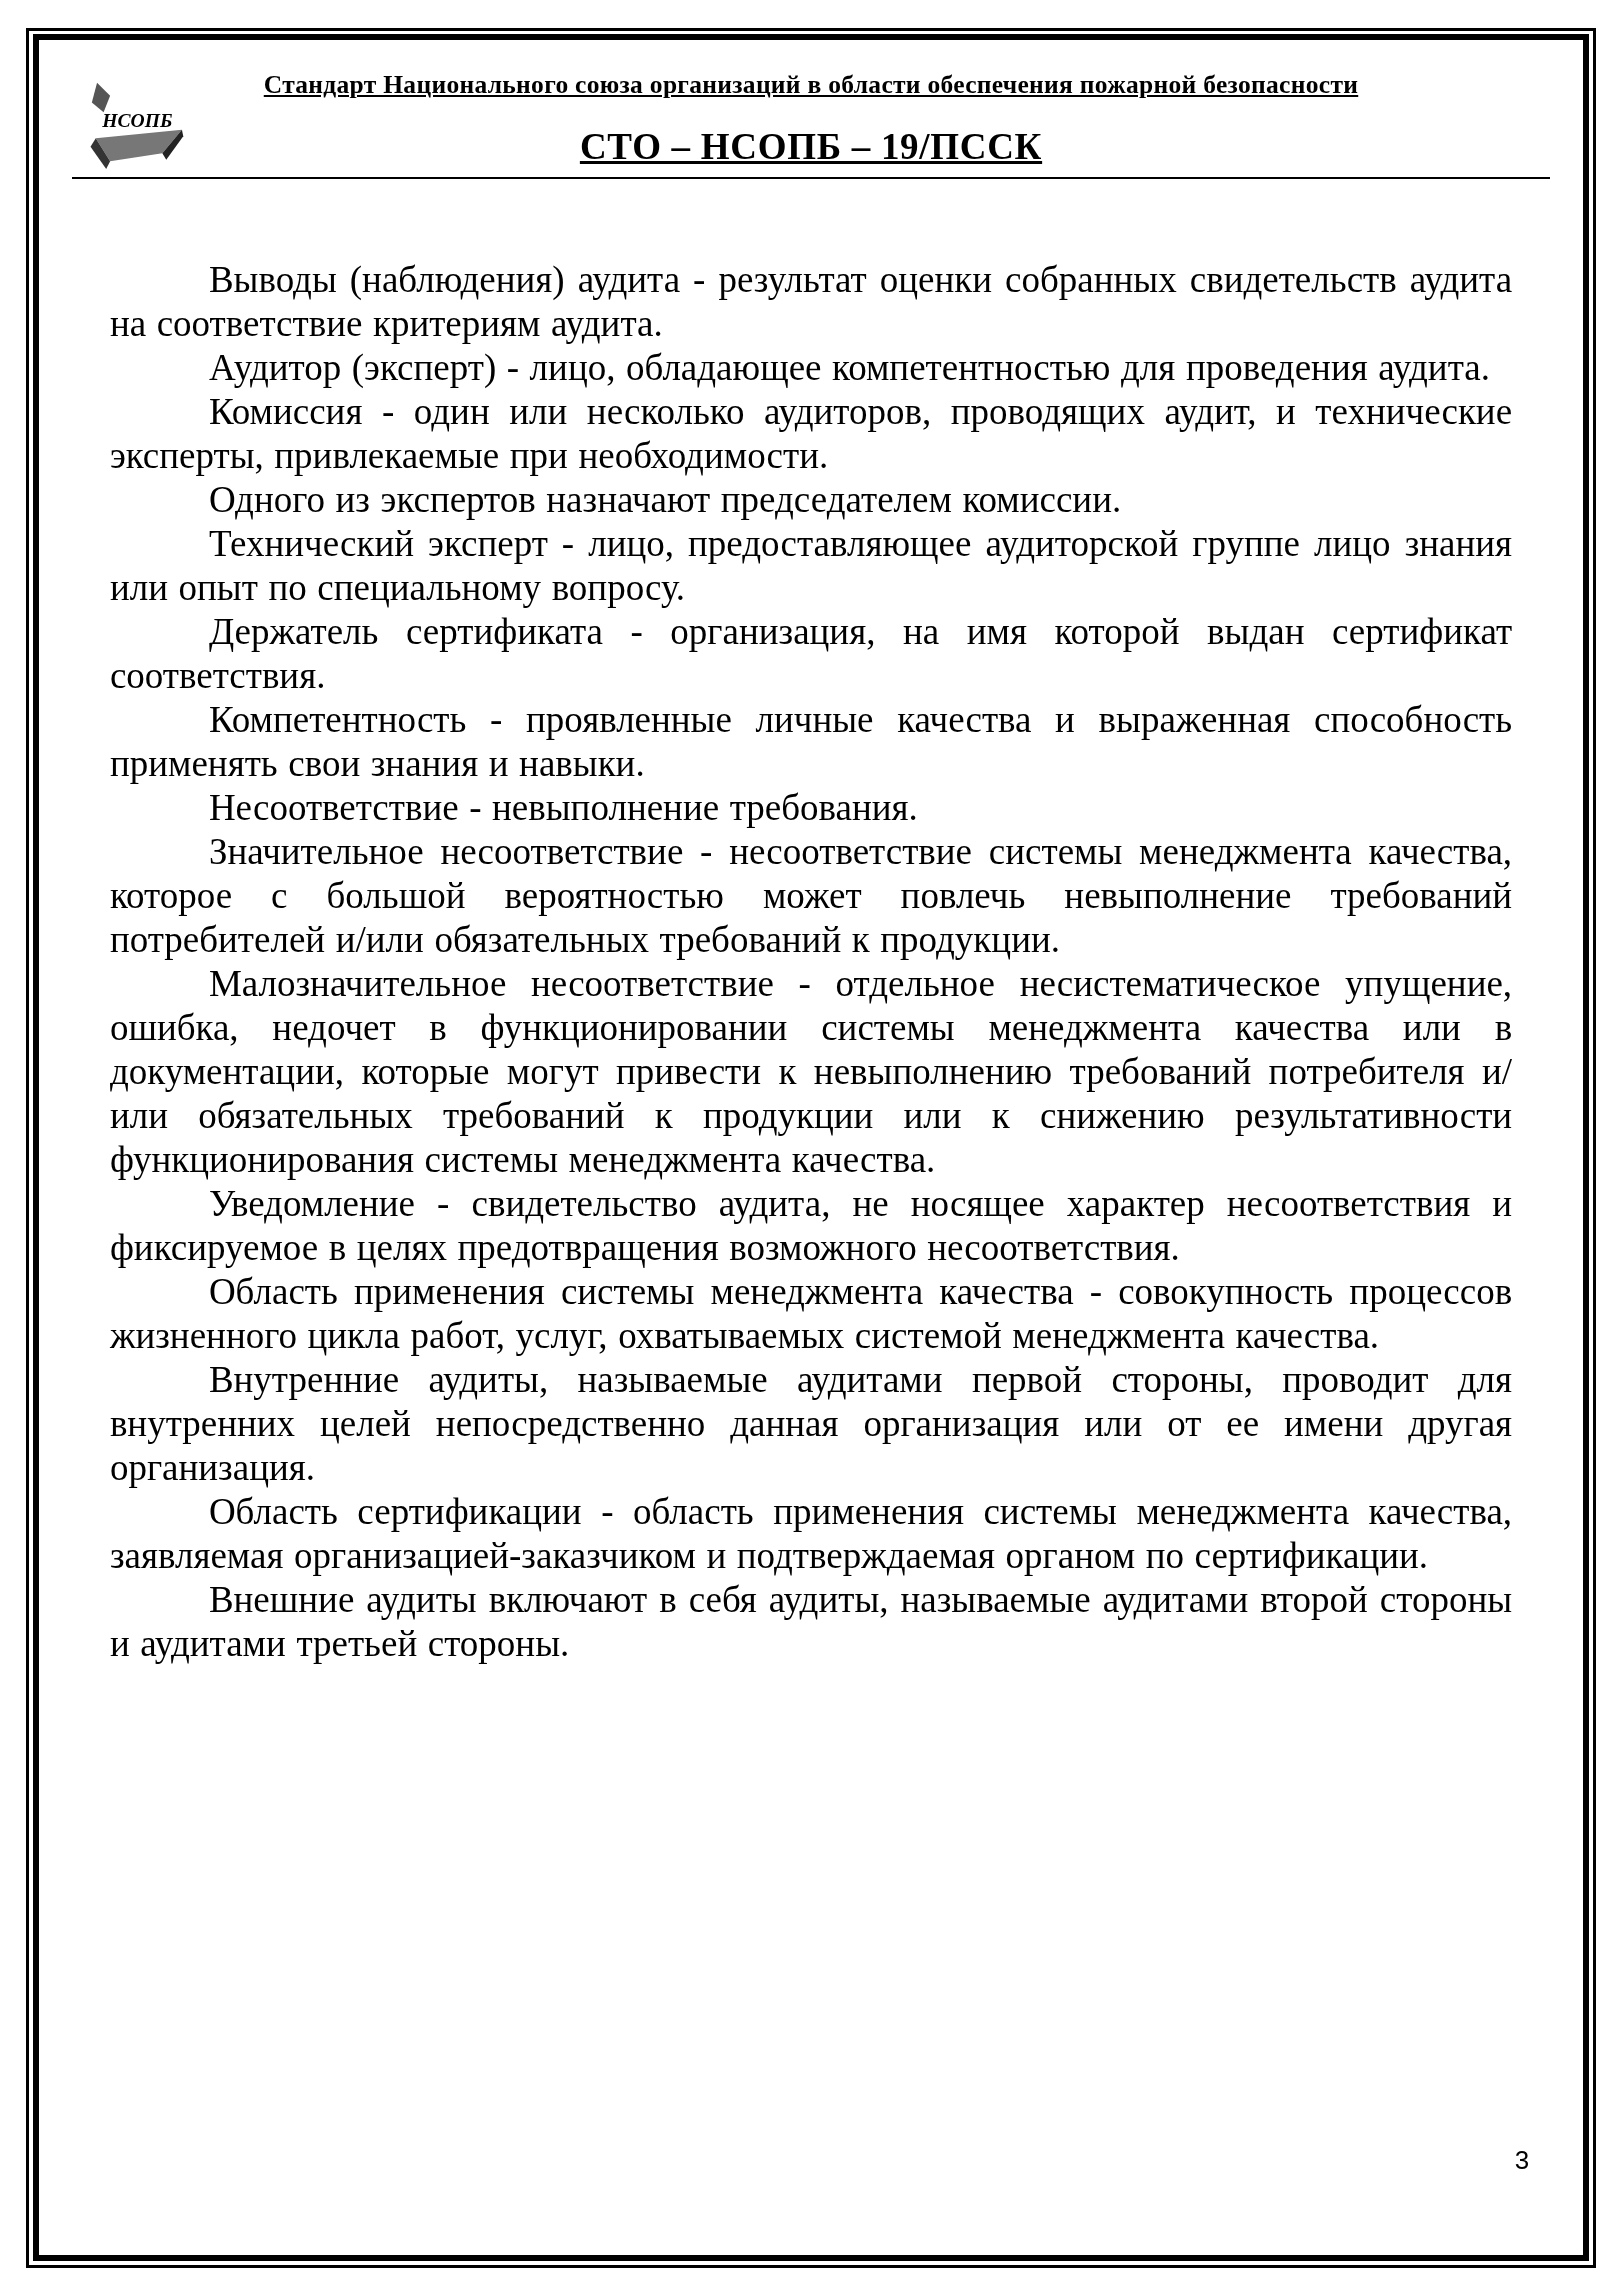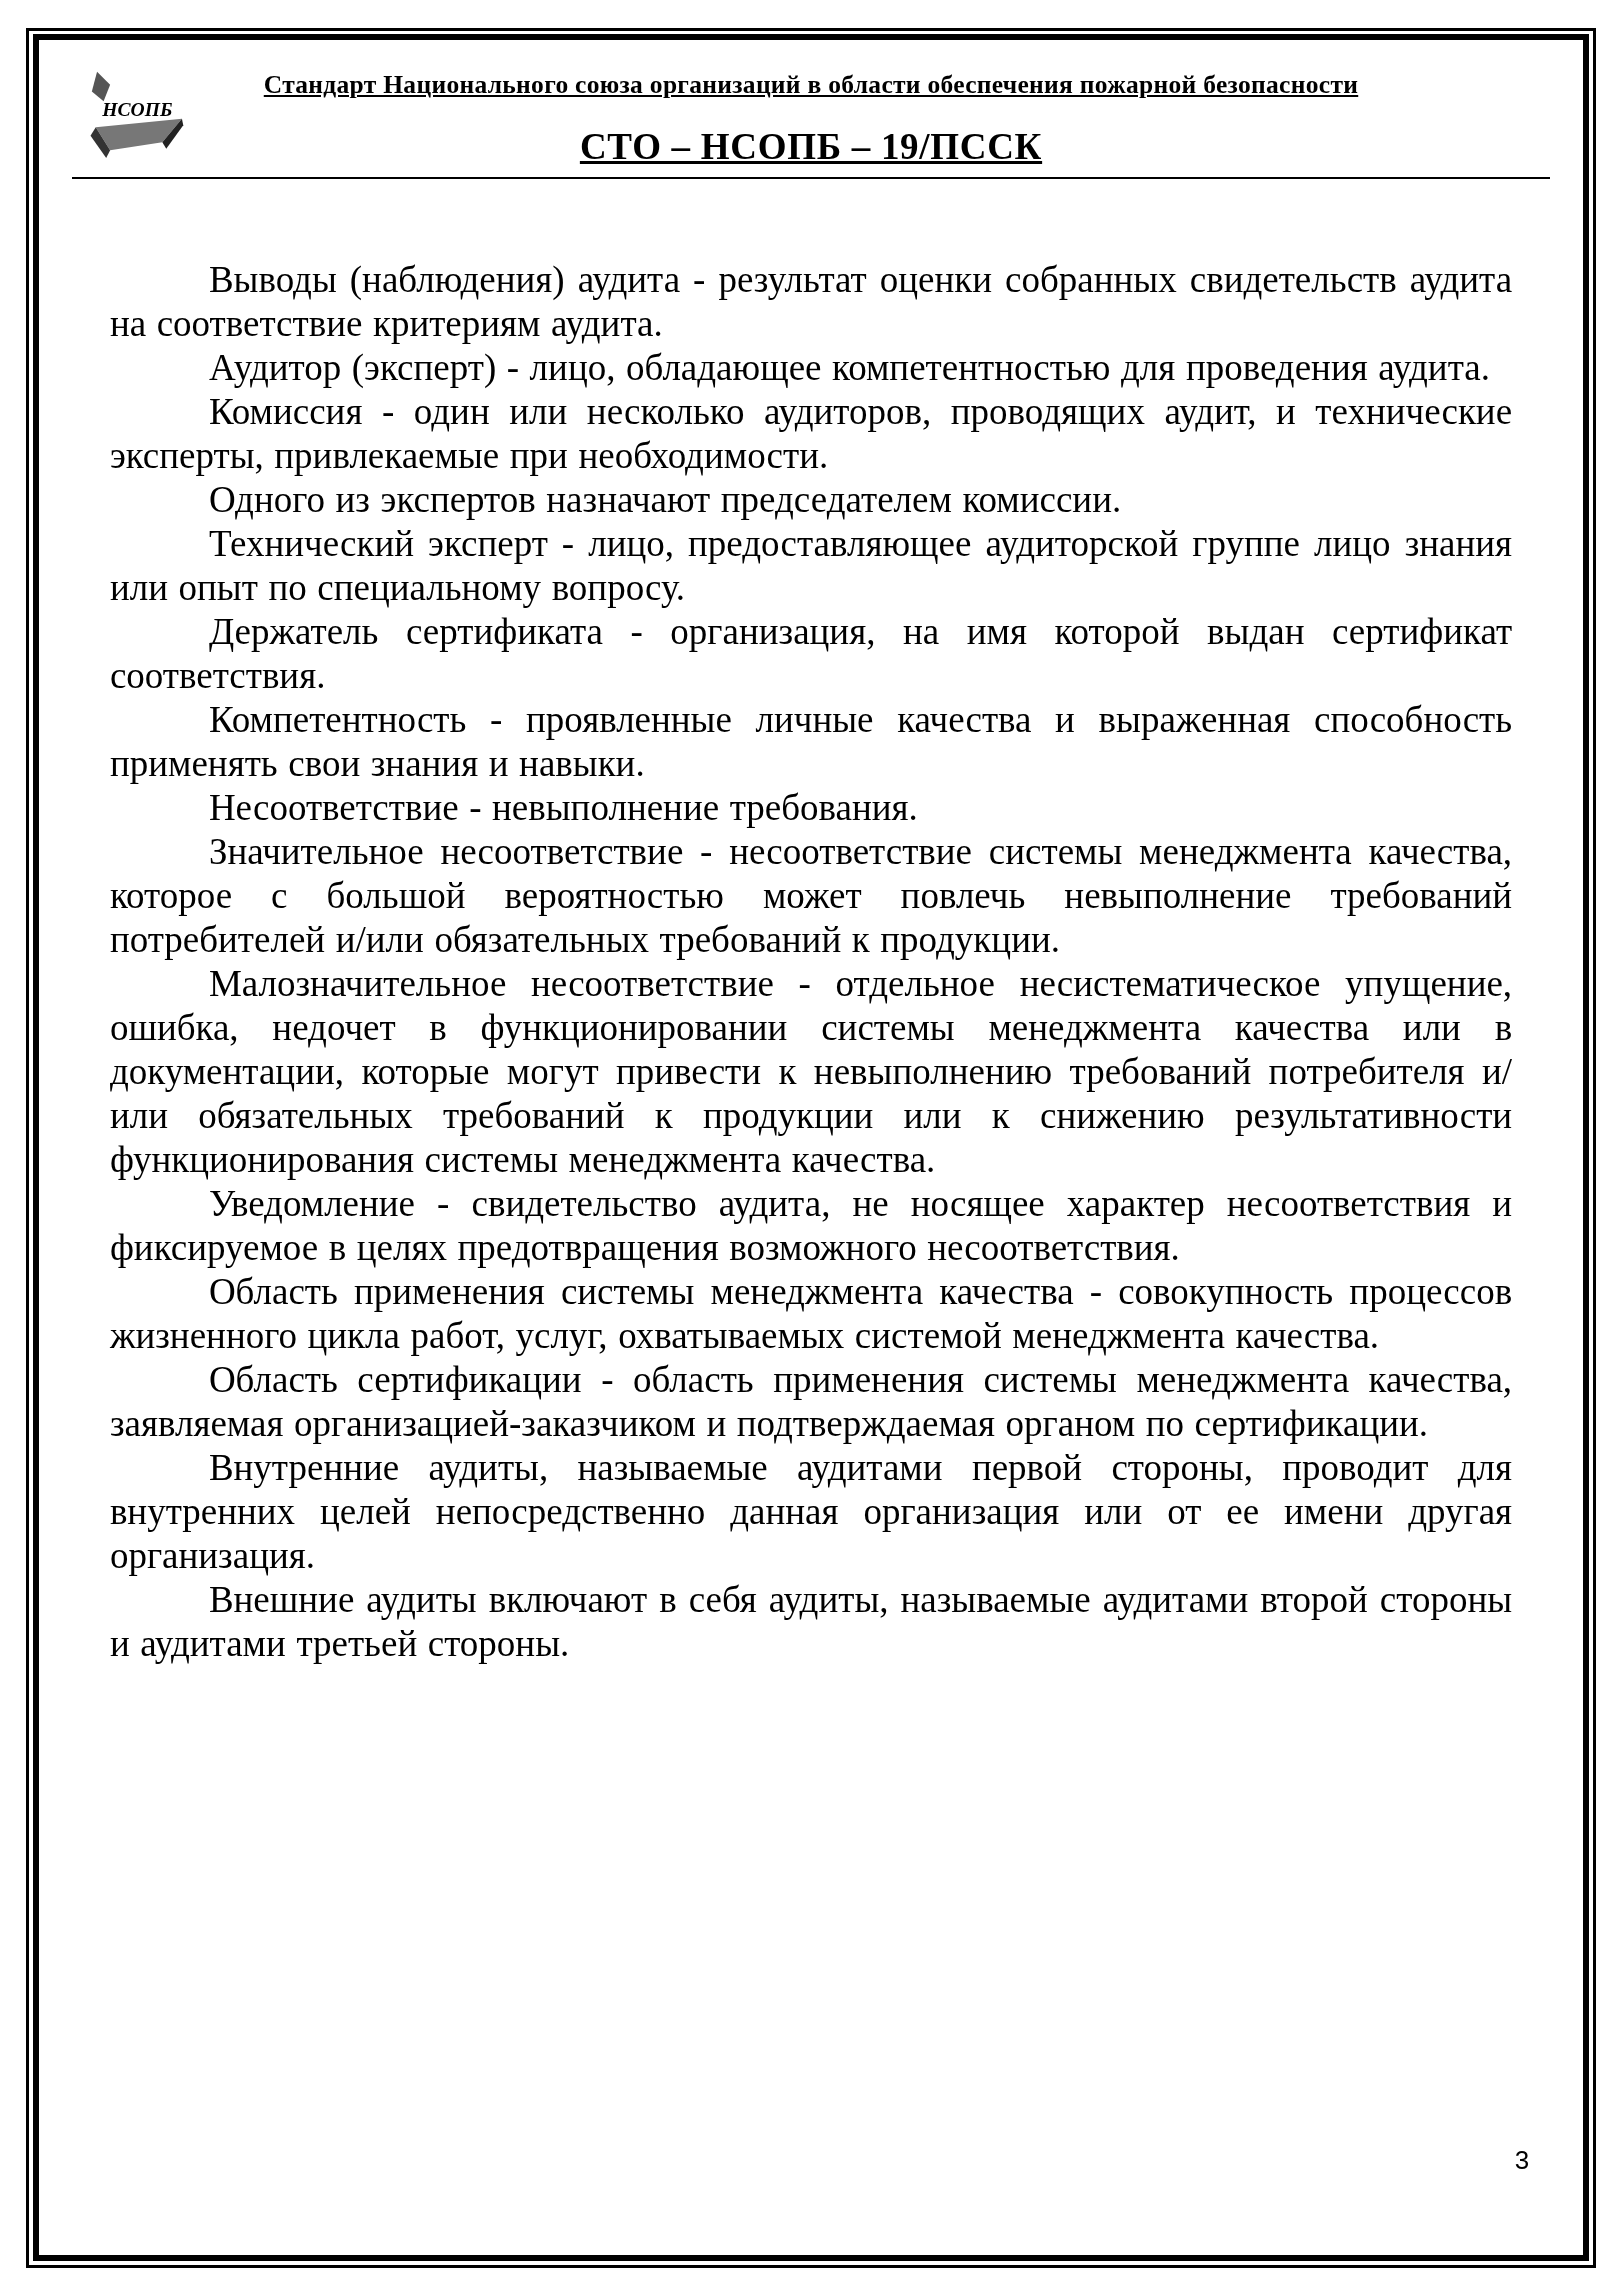--- a/index.html
+++ b/index.html
@@ -33,21 +33,21 @@
   .header {
     position: relative;
     width: 100%;
     border-bottom: 2.6px solid #000000;
     padding-bottom: 9.2px;
     min-height: 124px;
   }
   .logo {
     position: absolute;
     left: 11.8px;
-    top: 13px;
+    top: 24px;
     width: 111px;
     height: 105px;
   }
   .header-text {
     text-align: center;
     padding-top: 17px;
     text-decoration: underline;
   }
   .header-org {
     font-weight: bold;
@@ -108,22 +108,22 @@
           <p>Комиссия - один или несколько аудиторов, проводящих аудит, и технические эксперты, привлекаемые при необходимости.</p>
           <p>Одного из экспертов назначают председателем комиссии.</p>
           <p>Технический эксперт - лицо, предоставляющее аудиторской группе лицо знания или опыт по специальному вопросу.</p>
           <p>Держатель сертификата - организация, на имя которой выдан сертификат соответствия.</p>
           <p>Компетентность - проявленные личные качества и выраженная способность применять свои знания и навыки.</p>
           <p>Несоответствие - невыполнение требования.</p>
           <p>Значительное несоответствие - несоответствие системы менеджмента качества, которое с большой вероятностью может повлечь невыполнение требований потребителей и/или обязательных требований к продукции.</p>
           <p>Малозначительное несоответствие - отдельное несистематическое упущение, ошибка, недочет в функционировании системы менеджмента качества или в документации, которые могут привести к невыполнению требований потребителя и/или обязательных требований к продукции или к снижению результативности функционирования системы менеджмента качества.</p>
           <p>Уведомление - свидетельство аудита, не носящее характер несоответствия и фиксируемое в целях предотвращения возможного несоответствия.</p>
           <p>Область применения системы менеджмента качества - совокупность процессов жизненного цикла работ, услуг, охватываемых системой менеджмента качества.</p>
+          <p>Внутренние аудиты, называемые аудитами первой стороны, проводит для внутренних целей непосредственно данная организация или от ее имени другая организация.</p>
           <p>Область сертификации - область применения системы менеджмента качества, заявляемая организацией-заказчиком и подтверждаемая органом по сертификации.</p>
-          <p>Внутренние аудиты, называемые аудитами первой стороны, проводит для внутренних целей непосредственно данная организация или от ее имени другая организация.</p>
           <p>Внешние аудиты включают в себя аудиты, называемые аудитами второй стороны и аудитами третьей стороны.</p>
         </div>
 
       <div class="page-number">3</div>
 
     </div>
   </div>
 </div>
 
 

